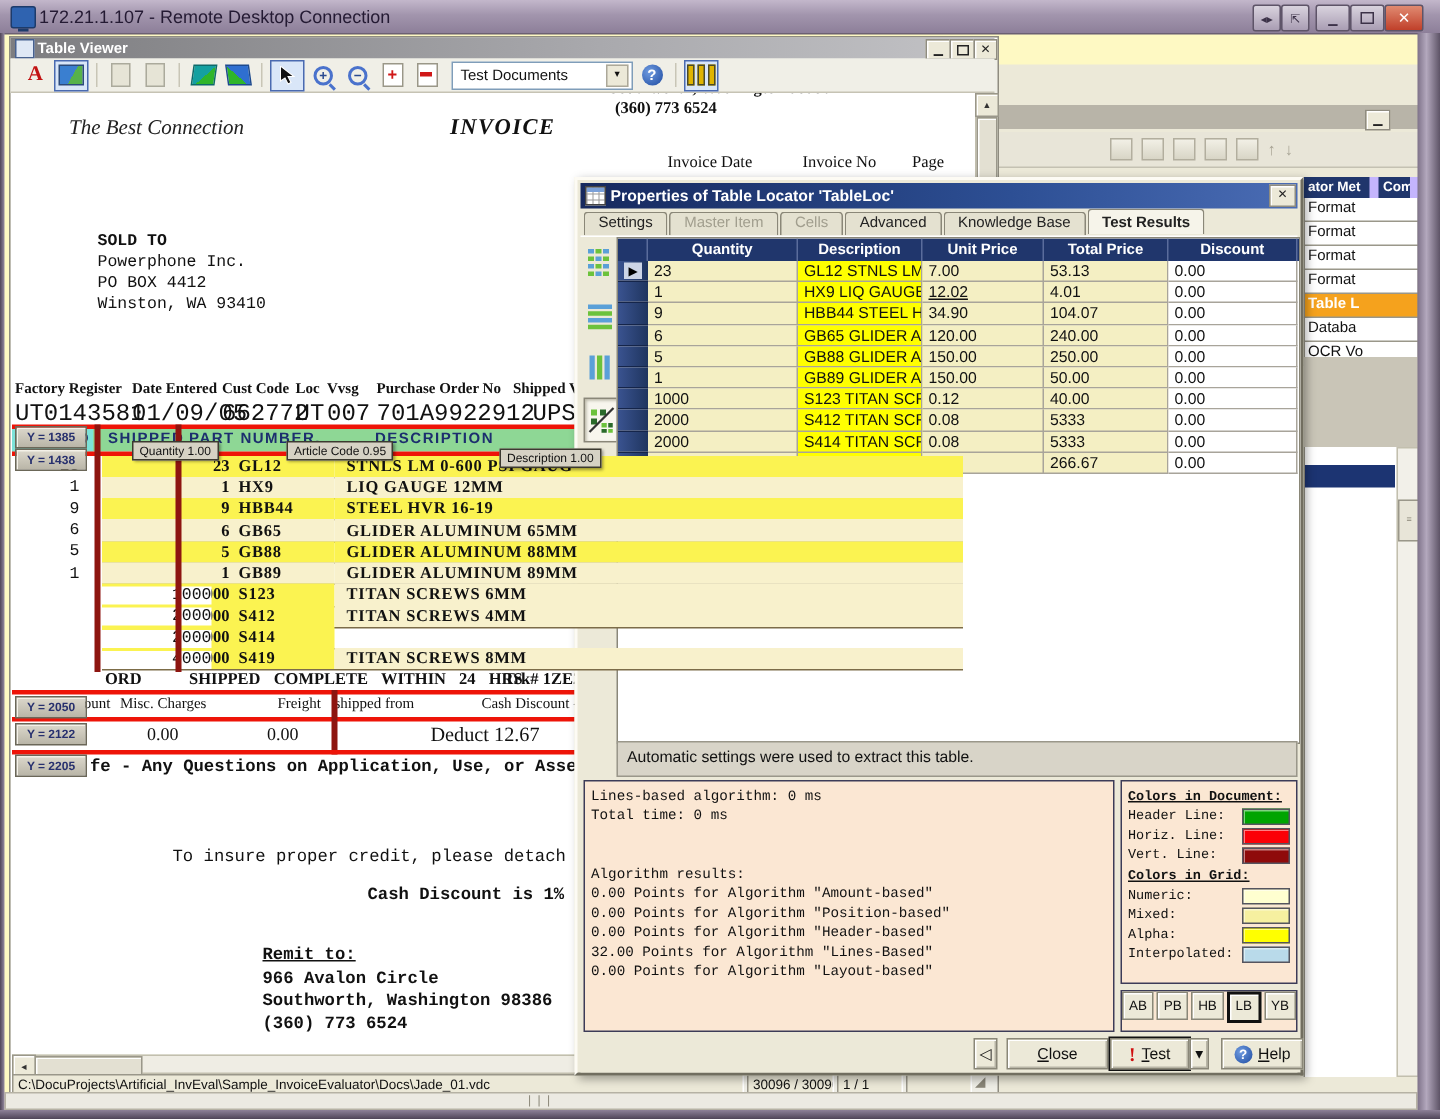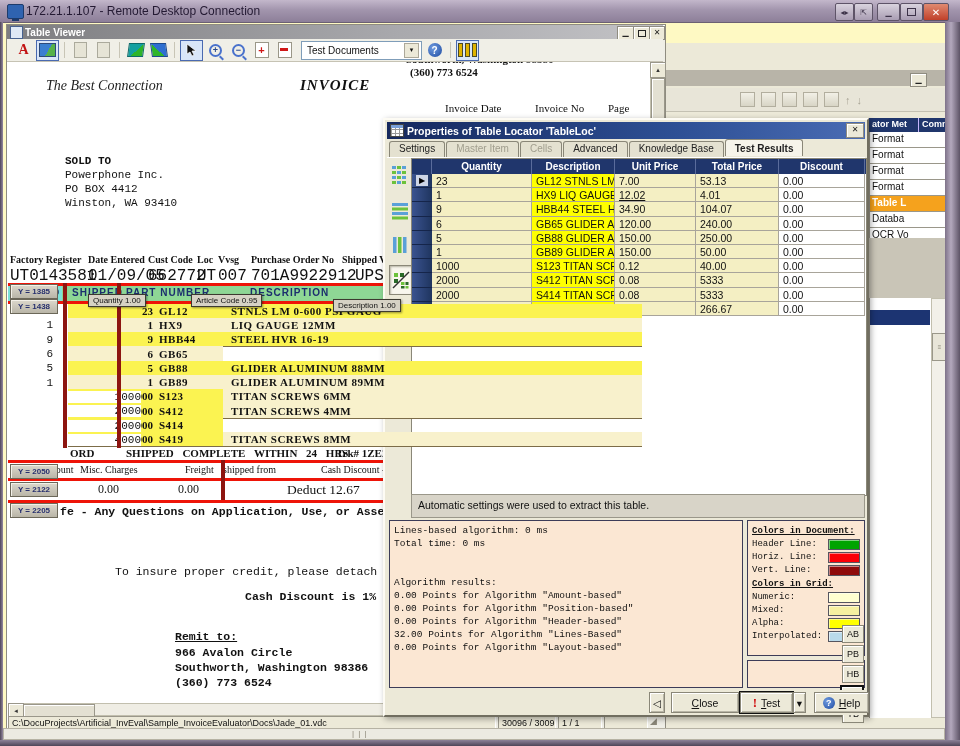--- a/index.html
+++ b/index.html
@@ -107,21 +107,21 @@
   .doc-mono{font-family:"Liberation Mono",monospace;font-size:11.5px;white-space:nowrap;}
 
   
   #rt-win{left:663px;top:43px;width:282px;height:685px;background:#ece9d8;overflow:hidden;border-left:1px solid #b5b2a4;}
   #rt-band{position:absolute;left:0;top:27px;width:282px;height:16px;background:#b8b4a8;}
   #rt-toolbar{position:absolute;left:0;top:45px;width:282px;height:24px;background:#e8e5d8;border-bottom:1px solid #c4c1b2;
     display:flex;align-items:center;gap:6px;padding-left:76px;box-sizing:border-box;color:#a7a394;font-size:11px;}
   .rt-ico{width:13px;height:13px;border:1px solid #b2ae9e;background:linear-gradient(#f2f0e6,#d8d5c6);}
   #rt-table{position:absolute;left:205px;top:75px;width:77px;}
   .rt-hrow{display:flex;height:14px;background:#20366c;color:#fff;font-weight:bold;font-size:9px;}
-  .rt-hcell{padding:1px 3px;border-right:1px solid #c4b5fd;white-space:nowrap;overflow:hidden;box-sizing:border-box;}
+  .rt-hcell{padding:1px 3px;border-right:6px solid #c4b5fd;white-space:nowrap;overflow:hidden;box-sizing:border-box;}
   .rt-row{height:15px;background:#fff;border:1px solid #9a978a;border-top:none;font-size:10px;
     line-height:14px;padding-left:2px;white-space:nowrap;overflow:hidden;}
   .rt-row.sel{background:#f5a21d;color:#fff;font-weight:bold;}
   #rt-gray{position:absolute;left:205px;top:195px;width:77px;height:60px;background:#c9c5b7;}
   #rt-white{position:absolute;left:205px;top:255px;width:62px;height:420px;background:#fff;border-left:1px solid #9a978a;}
   #rt-bluebar{position:absolute;left:206px;top:267px;width:60px;height:15px;background:#1c3472;}
   #rt-vscroll{position:absolute;left:267px;top:255px;width:15px;height:420px;background:#f2f0e9;border:1px solid #c2bfae;box-sizing:border-box;}
   #rt-vthumb{position:absolute;left:268px;top:290px;width:13px;height:26px;background:#e8e5d8;border:1px solid #9a978a;
     display:flex;align-items:center;justify-content:center;font-size:6px;color:#8a8678;letter-spacing:0;line-height:3px;}
 
@@ -168,21 +168,21 @@
   #dlg-bottom{position:absolute;left:2px;top:398px;width:478px;height:172px;background:#ece9d8;}
   #algo-box{position:absolute;left:2px;top:2px;width:354px;height:168px;background:#fbe7d3;
     border:1px solid #3c3c58;box-sizing:border-box;padding:3px 4px;}
   #algo-box pre{margin:0;font-family:"Liberation Mono","DejaVu Sans Mono",monospace;font-size:9.5px;line-height:13px;color:#111;}
   #legend-box{position:absolute;left:360px;top:2px;width:118px;height:136px;background:#fbe7d3;
     border:1px solid #3c3c58;box-sizing:border-box;padding:3px 4px;font-family:"Liberation Mono",monospace;font-size:9px;}
   .lg-title{font-weight:bold;text-decoration:underline;line-height:14px;white-space:nowrap;}
   .lg-row{display:flex;align-items:center;justify-content:space-between;line-height:13px;white-space:nowrap;}
   .lg-sw{width:30px;height:9px;border:1px solid #55555f;box-shadow:inset 1px 1px 0 rgba(255,255,255,.5);}
   #algo-btns{position:absolute;left:360px;top:142px;width:118px;height:28px;background:#fbe7d3;
-    border:1px solid #3c3c58;box-sizing:border-box;display:flex;align-items:flex-end;justify-content:center;gap:2px;flex-direction:column;}
+    border:1px solid #3c3c58;box-sizing:border-box;display:flex;align-items:flex-start;justify-content:center;gap:2px;}
   .ab{width:20px;height:17px;background:#ece9d8;border:1px solid #8a8778;box-shadow:inset 1px 1px 0 #fff;
     font-size:9px;text-align:center;line-height:16px;}
   .ab.sel{border:2px solid #111;line-height:14px;}
   
   #dlg-footer{position:absolute;left:2px;top:570px;width:478px;height:25px;background:#ece9d8;}
   .xp-btn{position:absolute;top:2px;height:21px;background:#ece9d8;border:1px solid #8a8778;
     box-shadow:inset 1px 1px 0 #fff,inset -1px -1px 0 #b8b5a6;display:flex;align-items:center;justify-content:center;
     font-size:10.5px;gap:4px;box-sizing:border-box;}
   .xp-btn .lbl{display:block;}
   .xp-btn .lbl::first-letter{text-decoration:underline;}
@@ -405,20 +405,21 @@
             <div class="descr" style="background: rgb(251, 243, 81);">STEEL HVR 16-19</div>
           </div>
         </div>
         <div class="inv-row">
           <div class="ord narrow">6</div>
           <div class="inv-hl">
             <div class="hl-left" style="background: rgb(248, 241, 204);">
               <div class="ship">6</div>
               <div class="part">GB65</div>
             </div>
+            <div class="descr" style="background: rgb(248, 241, 204);">GLIDER ALUMINUM 65MM</div>
           </div>
         </div>
         <div class="inv-row">
           <div class="ord narrow">5</div>
           <div class="inv-hl">
             <div class="hl-left" style="background: rgb(251, 243, 81);">
               <div class="ship">5</div>
               <div class="part">GB88</div>
             </div>
             <div class="descr" style="background: rgb(251, 243, 81);">GLIDER ALUMINUM 88MM</div>

